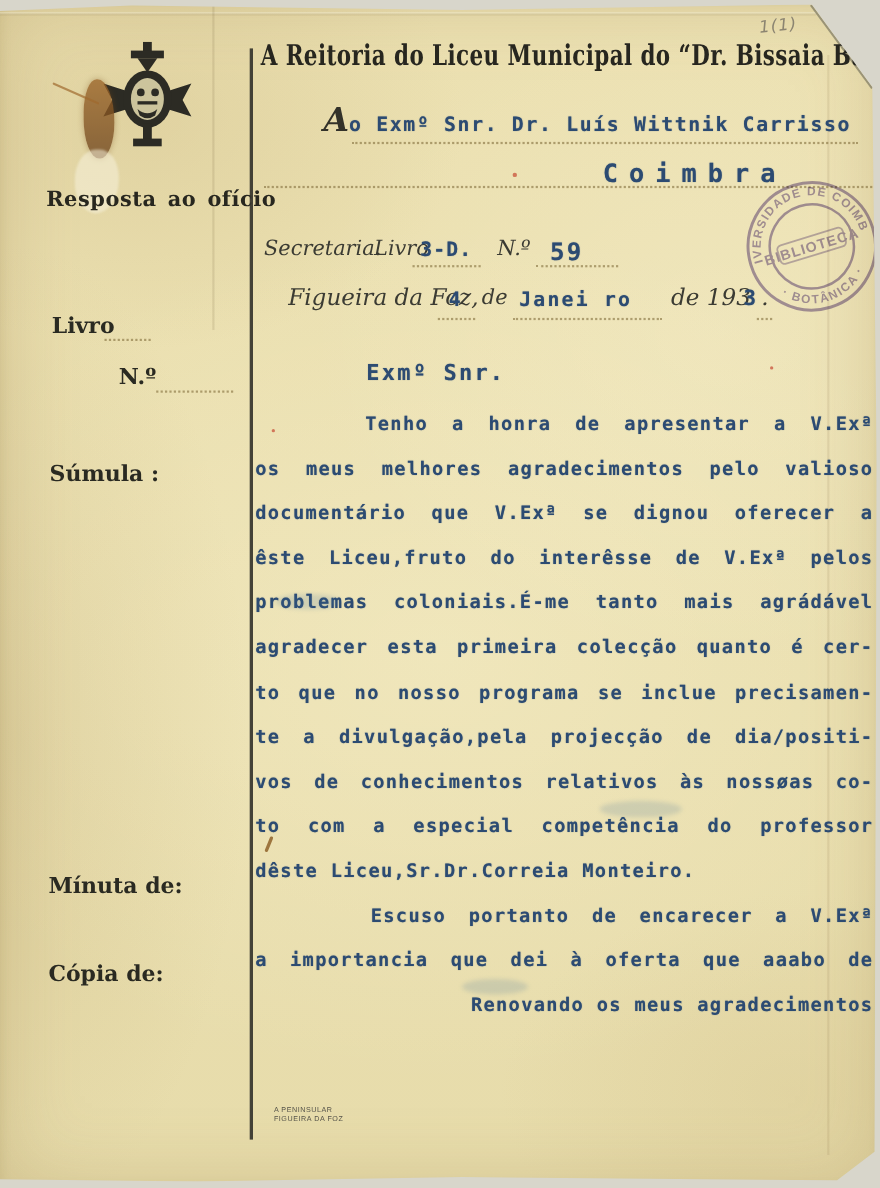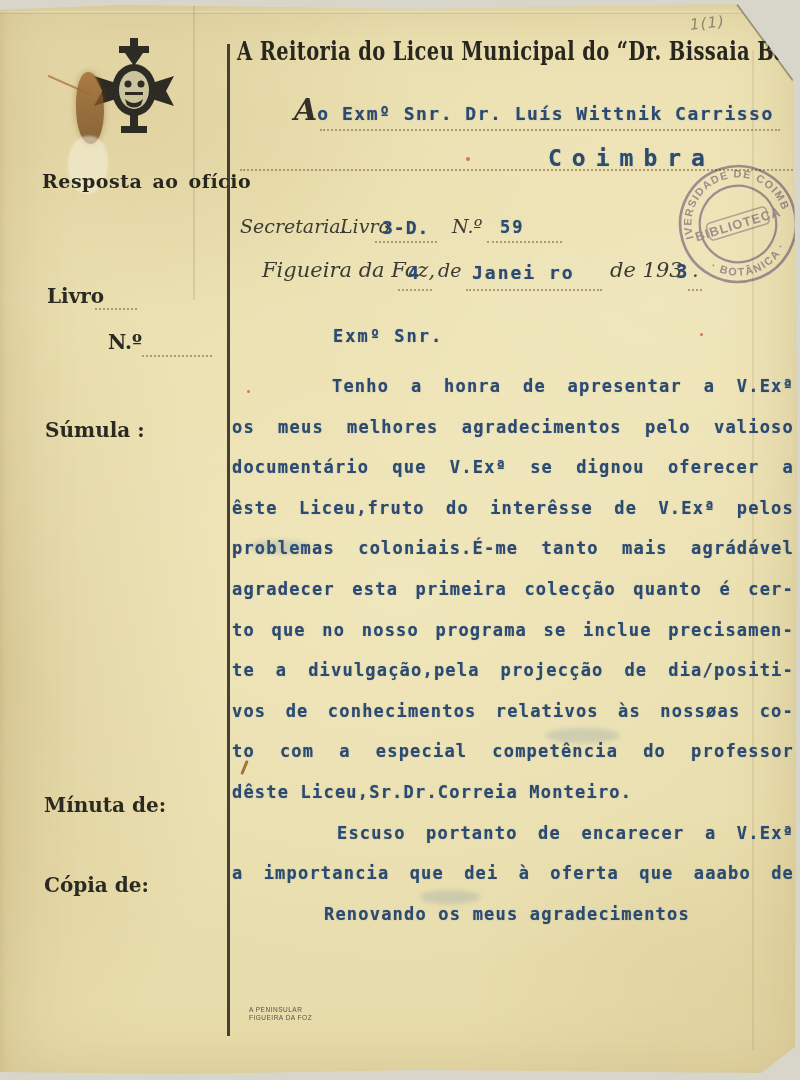--- a/index.html
+++ b/index.html
@@ -137,21 +137,21 @@
     <div class="dotted" style="left:320px;top:129px;width:460px;"></div>
 
     <div class="dotted" style="left:240px;top:169px;width:553px;"></div>
     <div class="typed pos" style="left:548px;top:145px;font-size:23px;letter-spacing:10px;">Coimbra</div>
 
     <div class="italic-print pos" style="left:240px;top:215px;font-size:19px;font-style:italic;">Secretaria.</div>
     <div class="italic-print pos" style="left:340px;top:215px;font-size:19px;">Livro</div>
     <div class="typed pos" style="left:382px;top:217px;font-size:18px;letter-spacing:1px;">3-D.</div>
     <div class="dotted" style="left:375px;top:241px;width:62px;"></div>
     <div class="italic-print pos" style="left:452px;top:215px;font-size:19px;">N.º</div>
-    <div class="typed pos" style="left:500px;top:217px;font-size:17px;letter-spacing:2px;">59</div>
+    <div class="typed pos" style="left:500px;top:217px;font-size:22px;letter-spacing:2px;">59</div>
     <div class="dotted" style="left:487px;top:241px;width:75px;"></div>
 
     <div class="italic-print pos" style="left:262px;top:258px;font-size:21px;">Figueira da Foz,</div>
     <div class="typed pos" style="left:408px;top:262px;font-size:18px;">4</div>
     <div class="dotted" style="left:398px;top:289px;width:34px;"></div>
     <div class="italic-print pos" style="left:438px;top:259px;font-size:19px;">de</div>
     <div class="typed pos" style="left:472px;top:262px;font-size:18px;letter-spacing:2px;">Janei ro</div>
     <div class="dotted" style="left:466px;top:289px;width:136px;"></div>
     <div class="italic-print pos" style="left:610px;top:258px;font-size:21px;">de 193</div>
     <div class="typed pos" style="left:676px;top:260px;font-size:19px;">3</div>
@@ -170,37 +170,37 @@
       </g>
       <text font-size="10.5" letter-spacing="1.2" fill="#a495c2">
         <textPath href="#arcTop" startOffset="50%" text-anchor="middle">UNIVERSIDADE DE COIMBRA</textPath>
       </text>
       <text font-size="10.5" letter-spacing="1.5" fill="#a495c2">
         <textPath href="#arcBottom" startOffset="50%" text-anchor="middle">· BOTÂNICA ·</textPath>
       </text>
       <text x="60" y="64.5" text-anchor="middle" font-size="12.5" letter-spacing="1" fill="#a495c2">BIBLIOTECA</text>
     </svg>
 
-    <div class="typed pos" style="left:333px;top:326px;font-size:17px;letter-spacing:2px;">Exmº Snr.</div>
+    <div class="typed pos" style="left:333px;top:326px;font-size:20px;letter-spacing:2px;">Exmº Snr.</div>
 
     <div class="body-lines">
         <div class="tline just" style="padding-left: 100px;">Tenho a honra de apresentar a V.Exª</div>
         <div class="tline just">os meus melhores agradecimentos pelo valioso</div>
         <div class="tline just">documentário que V.Exª se dignou oferecer a</div>
         <div class="tline just">êste Liceu,fruto do interêsse de V.Exª pelos</div>
         <div class="tline just">problemas coloniais.É-me tanto mais agrádável</div>
         <div class="tline just">agradecer esta primeira colecção quanto é cer-</div>
         <div class="tline just">to que no nosso programa se inclue precisamen-</div>
         <div class="tline just">te a divulgação,pela projecção de dia/positi-</div>
         <div class="tline just">vos de conhecimentos relativos às nossøas co-</div>
         <div class="tline just">to com a especial competência do professor</div>
         <div class="tline">dêste Liceu,Sr.Dr.Correia Monteiro.</div>
         <div class="tline just" style="padding-left: 105px;">Escuso portanto de encarecer a V.Exª</div>
         <div class="tline just">a importancia que dei à oferta que aaabo de</div>
-        <div class="tline" style="padding-left: 92px;">Renovando os meus agradecimentos</div>
+        <div class="tline" style="padding-left: 92px; text-align: right;">Renovando os meus agradecimentos</div>
       </div>
 
     <div class="hand-comma"></div>
     <div class="smudge" style="left:545px;top:728px;width:75px;height:15px;"></div>
     <div class="smudge" style="left:250px;top:540px;width:60px;height:14px;"></div>
     <div class="smudge" style="left:420px;top:890px;width:60px;height:14px;"></div>
     <div class="speck" style="left:466px;top:157px;"></div>
     <div class="speck" style="left:700px;top:333px;width:3px;height:3px;"></div>
     <div class="speck" style="left:247px;top:390px;width:3px;height:3px;"></div>
 

